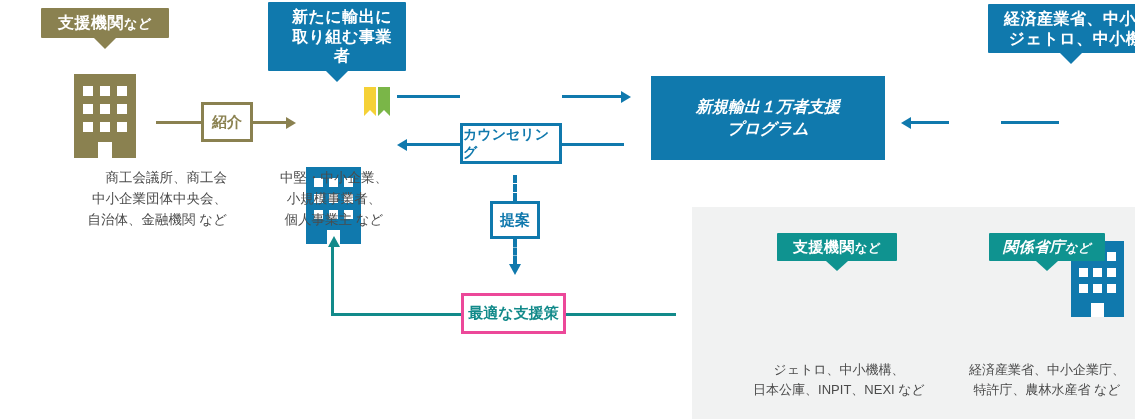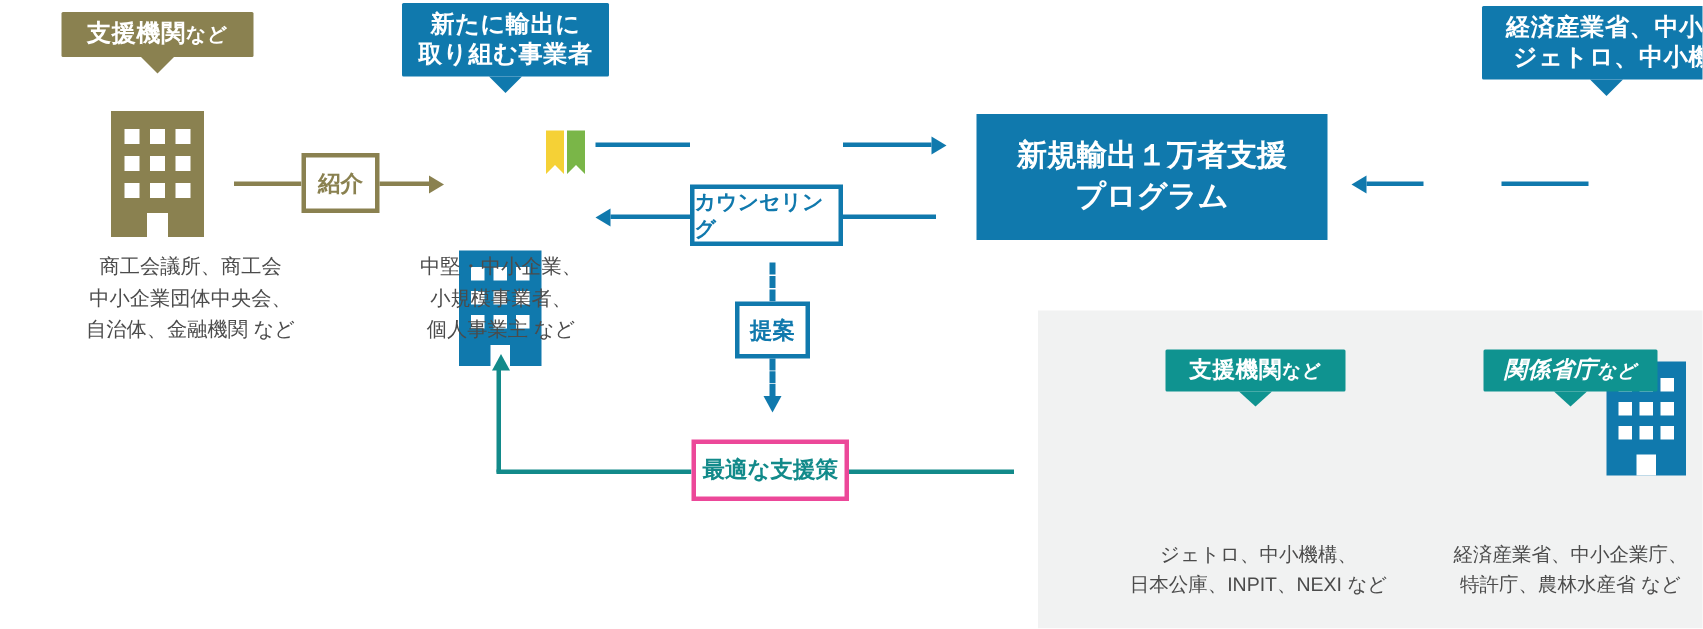--- a/index.html
+++ b/index.html
@@ -75,33 +75,33 @@
     <div class="win" style="left:43px;top:12px;width:10px;height:10px;"></div>
     <div class="win" style="left:9px;top:30px;width:10px;height:10px;"></div>
     <div class="win" style="left:26px;top:30px;width:10px;height:10px;"></div>
     <div class="win" style="left:43px;top:30px;width:10px;height:10px;"></div>
     <div class="win" style="left:9px;top:48px;width:10px;height:10px;"></div>
     <div class="win" style="left:26px;top:48px;width:10px;height:10px;"></div>
     <div class="win" style="left:43px;top:48px;width:10px;height:10px;"></div>
     <div class="door" style="left:24px;top:68px;width:14px;height:16px;"></div>
   </div>
 
-  <div class="caption" style="left:0px;top:168px;width:200px;">商工会議所、商工会
+  <div class="caption" style="left:0px;top:168px;width:200px;text-align:right;">商工会議所、商工会
 中小企業団体中央会、
 自治体、金融機関 など</div>
 
   <div class="hline" style="left:129px;top:121px;width:45px;background:#8a8150;"></div>
   <div class="flowbox" style="left:174px;top:102px;width:52px;height:40px;border:3px solid #8a8150;color:#8a8150;font-size:15px;">
     <span>紹介</span>
   </div>
   <div class="hline" style="left:226px;top:121px;width:33px;background:#8a8150;"></div>
   <div class="arrowR" style="left:259px;top:116.5px;border-left:10px solid #8a8150;"></div>
 
   <div class="callout" style="left:241px;top:2px;width:138px;font-size:16px;">
-    <div class="cbody" style="background:#1079ad;">
+    <div class="cbody" style="background:#1079ad;padding-left:20px;">
       <div>新たに輸出に</div>
       <div>取り組む事業者</div>
     </div>
     <div class="cnotch" style="border-top:11px solid #1079ad;top:100%;"></div>
   </div>
 
   <div class="bldg" style="left:279px;top:83px;width:55px;height:77px;">
     <div class="tower" style="background:#1079ad;"></div>
     <div class="win" style="left:8px;top:11px;width:9px;height:9px;"></div>
     <div class="win" style="left:23px;top:11px;width:9px;height:9px;"></div>
@@ -145,21 +145,21 @@
   <div class="arrowD" style="left:482px;top:264px;border-top:11px solid #1079ad;"></div>
 
   <div class="arrowU" style="left:301px;top:236px;border-bottom:11px solid #128a8a;"></div>
   <div class="vline" style="left:304px;top:246px;height:69px;background:#128a8a;"></div>
   <div class="hline" style="left:304px;top:313px;width:130px;background:#128a8a;"></div>
   <div class="flowbox" style="left:434px;top:293px;width:105px;height:41px;border:3px solid #ec4899;color:#128a8a;font-size:15px;">
     <span>最適な支援策</span>
   </div>
   <div class="hline" style="left:539px;top:313px;width:110px;background:#128a8a;"></div>
 
-  <div class="bigbox" style="left:624px;top:76px;width:234px;height:84px;font-size:20px;">
+  <div class="bigbox" style="left:624px;top:76px;width:234px;height:84px;font-size:16px;font-style:italic;">
     <div>
       <div>新規輸出１万者支援</div>
       <div>プログラム</div>
     </div>
   </div>
 
   <div class="arrowL" style="left:874px;top:116.5px;border-right:10px solid #1079ad;"></div>
   <div class="hline" style="left:884px;top:121px;width:38px;background:#1079ad;"></div>
   <div class="hline" style="left:974px;top:121px;width:58px;background:#1079ad;"></div>
 

